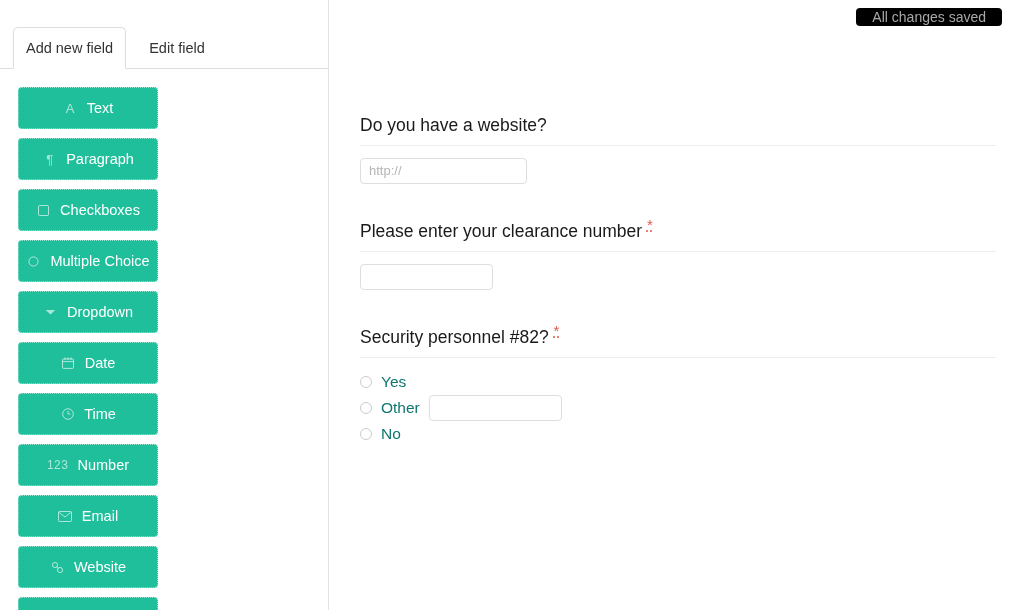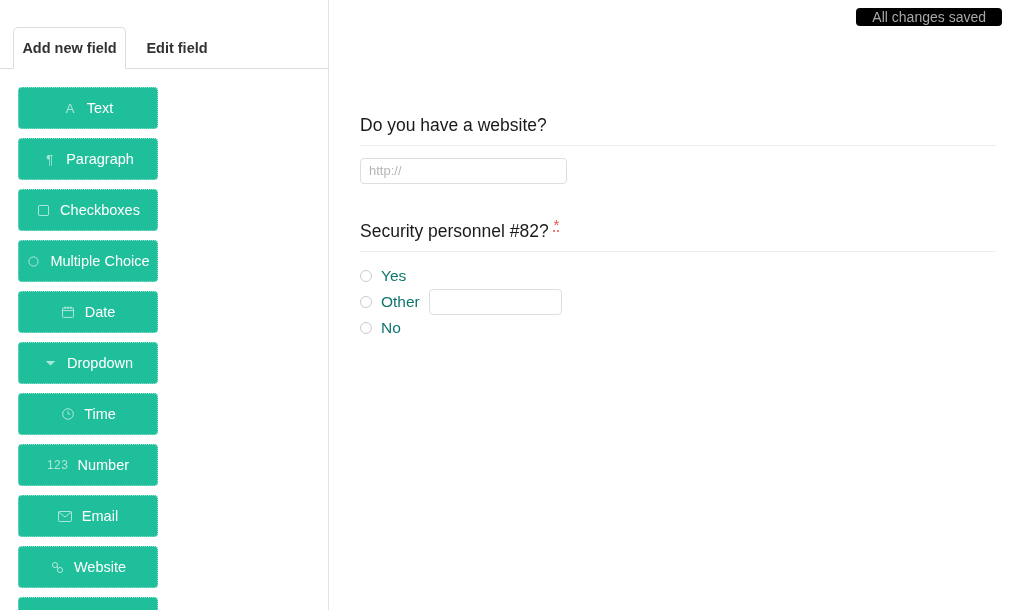--- a/index.html
+++ b/index.html
@@ -26,21 +26,20 @@
     width: 329px;
     height: 610px;
     border-right: 1px solid #e3e3e3;
     background: #ffffff;
   }
 
   .tabbar {
     position: relative;
     height: 69px;
     width: 329px;
-    font-weight: bold;
   }
   .tabbar-line {
     position: absolute;
     left: 0; right: 0;
     bottom: 0;
     height: 1px;
     background: #dddddd;
   }
   .tab {
     position: absolute;
@@ -166,21 +165,21 @@
     border: 1px solid #dedede;
     border-radius: 4px;
     background: #ffffff;
     font-family: "Liberation Sans", sans-serif;
     font-size: 13px;
     color: #444444;
     padding: 0 8px;
     outline: none;
   }
   .txt-input::placeholder { color: #b5b5b5; }
-  .txt-input.website { width: 207px; }
+  .txt-input.website { width: 167px; }
   .txt-input.clearance { width: 133px; }
   .txt-input.other { width: 133px; margin-top: 0; margin-left: 9px; }
 
   .radio-list { margin-top: 11px; }
   .radio-row {
     display: flex;
     align-items: center;
     height: 26px;
     cursor: pointer;
   }
@@ -237,46 +236,46 @@
           <span class="lbl">Checkboxes</span>
         </div>
 
         <div class="fld-btn">
           <span class="ic">
             <svg width="11" height="11" viewBox="0 0 11 11">
                 <circle cx="5.5" cy="5.5" r="4.6" fill="none" stroke="rgba(255,255,255,0.62)" stroke-width="1"></circle>
               </svg>
           </span>
           <span class="lbl">Multiple Choice</span>
+        </div>
+
+        <div class="fld-btn">
+          <span class="ic">
+            <svg width="11" height="8" viewBox="0 0 11 8">
+                <path d="M0.8 2 L5.5 6.4 L10.2 2 Z" fill="rgba(255,255,255,0.62)"></path>
+              </svg>
+          </span>
+          <span class="lbl">Dropdown</span>
         </div>
 
         <div class="fld-btn">
           <span class="ic">
             <svg width="12" height="12" viewBox="0 0 12 12">
               <rect x="0.5" y="2" width="11" height="9.4" rx="1" fill="none" stroke="rgba(255,255,255,0.62)" stroke-width="1"></rect>
               <line x1="0.5" y1="4.6" x2="11.5" y2="4.6" stroke="rgba(255,255,255,0.62)" stroke-width="1"></line>
               <line x1="3" y1="0.6" x2="3" y2="2.6" stroke="rgba(255,255,255,0.62)" stroke-width="1.2"></line>
               <line x1="6" y1="0.6" x2="6" y2="2.6" stroke="rgba(255,255,255,0.62)" stroke-width="1.2"></line>
               <line x1="9" y1="0.6" x2="9" y2="2.6" stroke="rgba(255,255,255,0.62)" stroke-width="1.2"></line>
             </svg>
           </span>
           <span class="lbl">Date</span>
         </div>
 
         <div class="fld-btn">
           <span class="ic">
-            <svg width="11" height="8" viewBox="0 0 11 8">
-                <path d="M0.8 2 L5.5 6.4 L10.2 2 Z" fill="rgba(255,255,255,0.62)"></path>
-              </svg>
-          </span>
-          <span class="lbl">Dropdown</span>
-        </div>
-
-        <div class="fld-btn">
-          <span class="ic">
             <svg width="12" height="12" viewBox="0 0 12 12">
               <circle cx="6" cy="6" r="5.3" fill="none" stroke="rgba(255,255,255,0.62)" stroke-width="1"></circle>
               <line x1="6" y1="6" x2="6" y2="2.9" stroke="rgba(255,255,255,0.62)" stroke-width="1"></line>
               <line x1="6" y1="6" x2="8.4" y2="6" stroke="rgba(255,255,255,0.62)" stroke-width="1"></line>
             </svg>
           </span>
           <span class="lbl">Time</span>
         </div>
 
         <div class="fld-btn">
@@ -321,20 +320,27 @@
 
     <div class="form">
 
       <div class="qblock">
         <div class="qlabel">
           <span>Do you have a website?</span>
         </div>
         <input class="txt-input website" type="text" placeholder="http://" style="">
       </div>
 
+      <div class="qblock">
+        <div class="qlabel">
+          <span>Please enter your clearance number</span>
+          <span class="req">*</span>
+        </div>
+        <input class="txt-input clearance" type="text" placeholder="" style="">
+      </div>
 
       <div class="qblock">
         <div class="qlabel">
           <span>Security personnel #82?</span>
           <span class="req">*</span>
         </div>
         <div class="radio-list">
 
           <div class="radio-row">
             <span class="radio-dot"></span>

